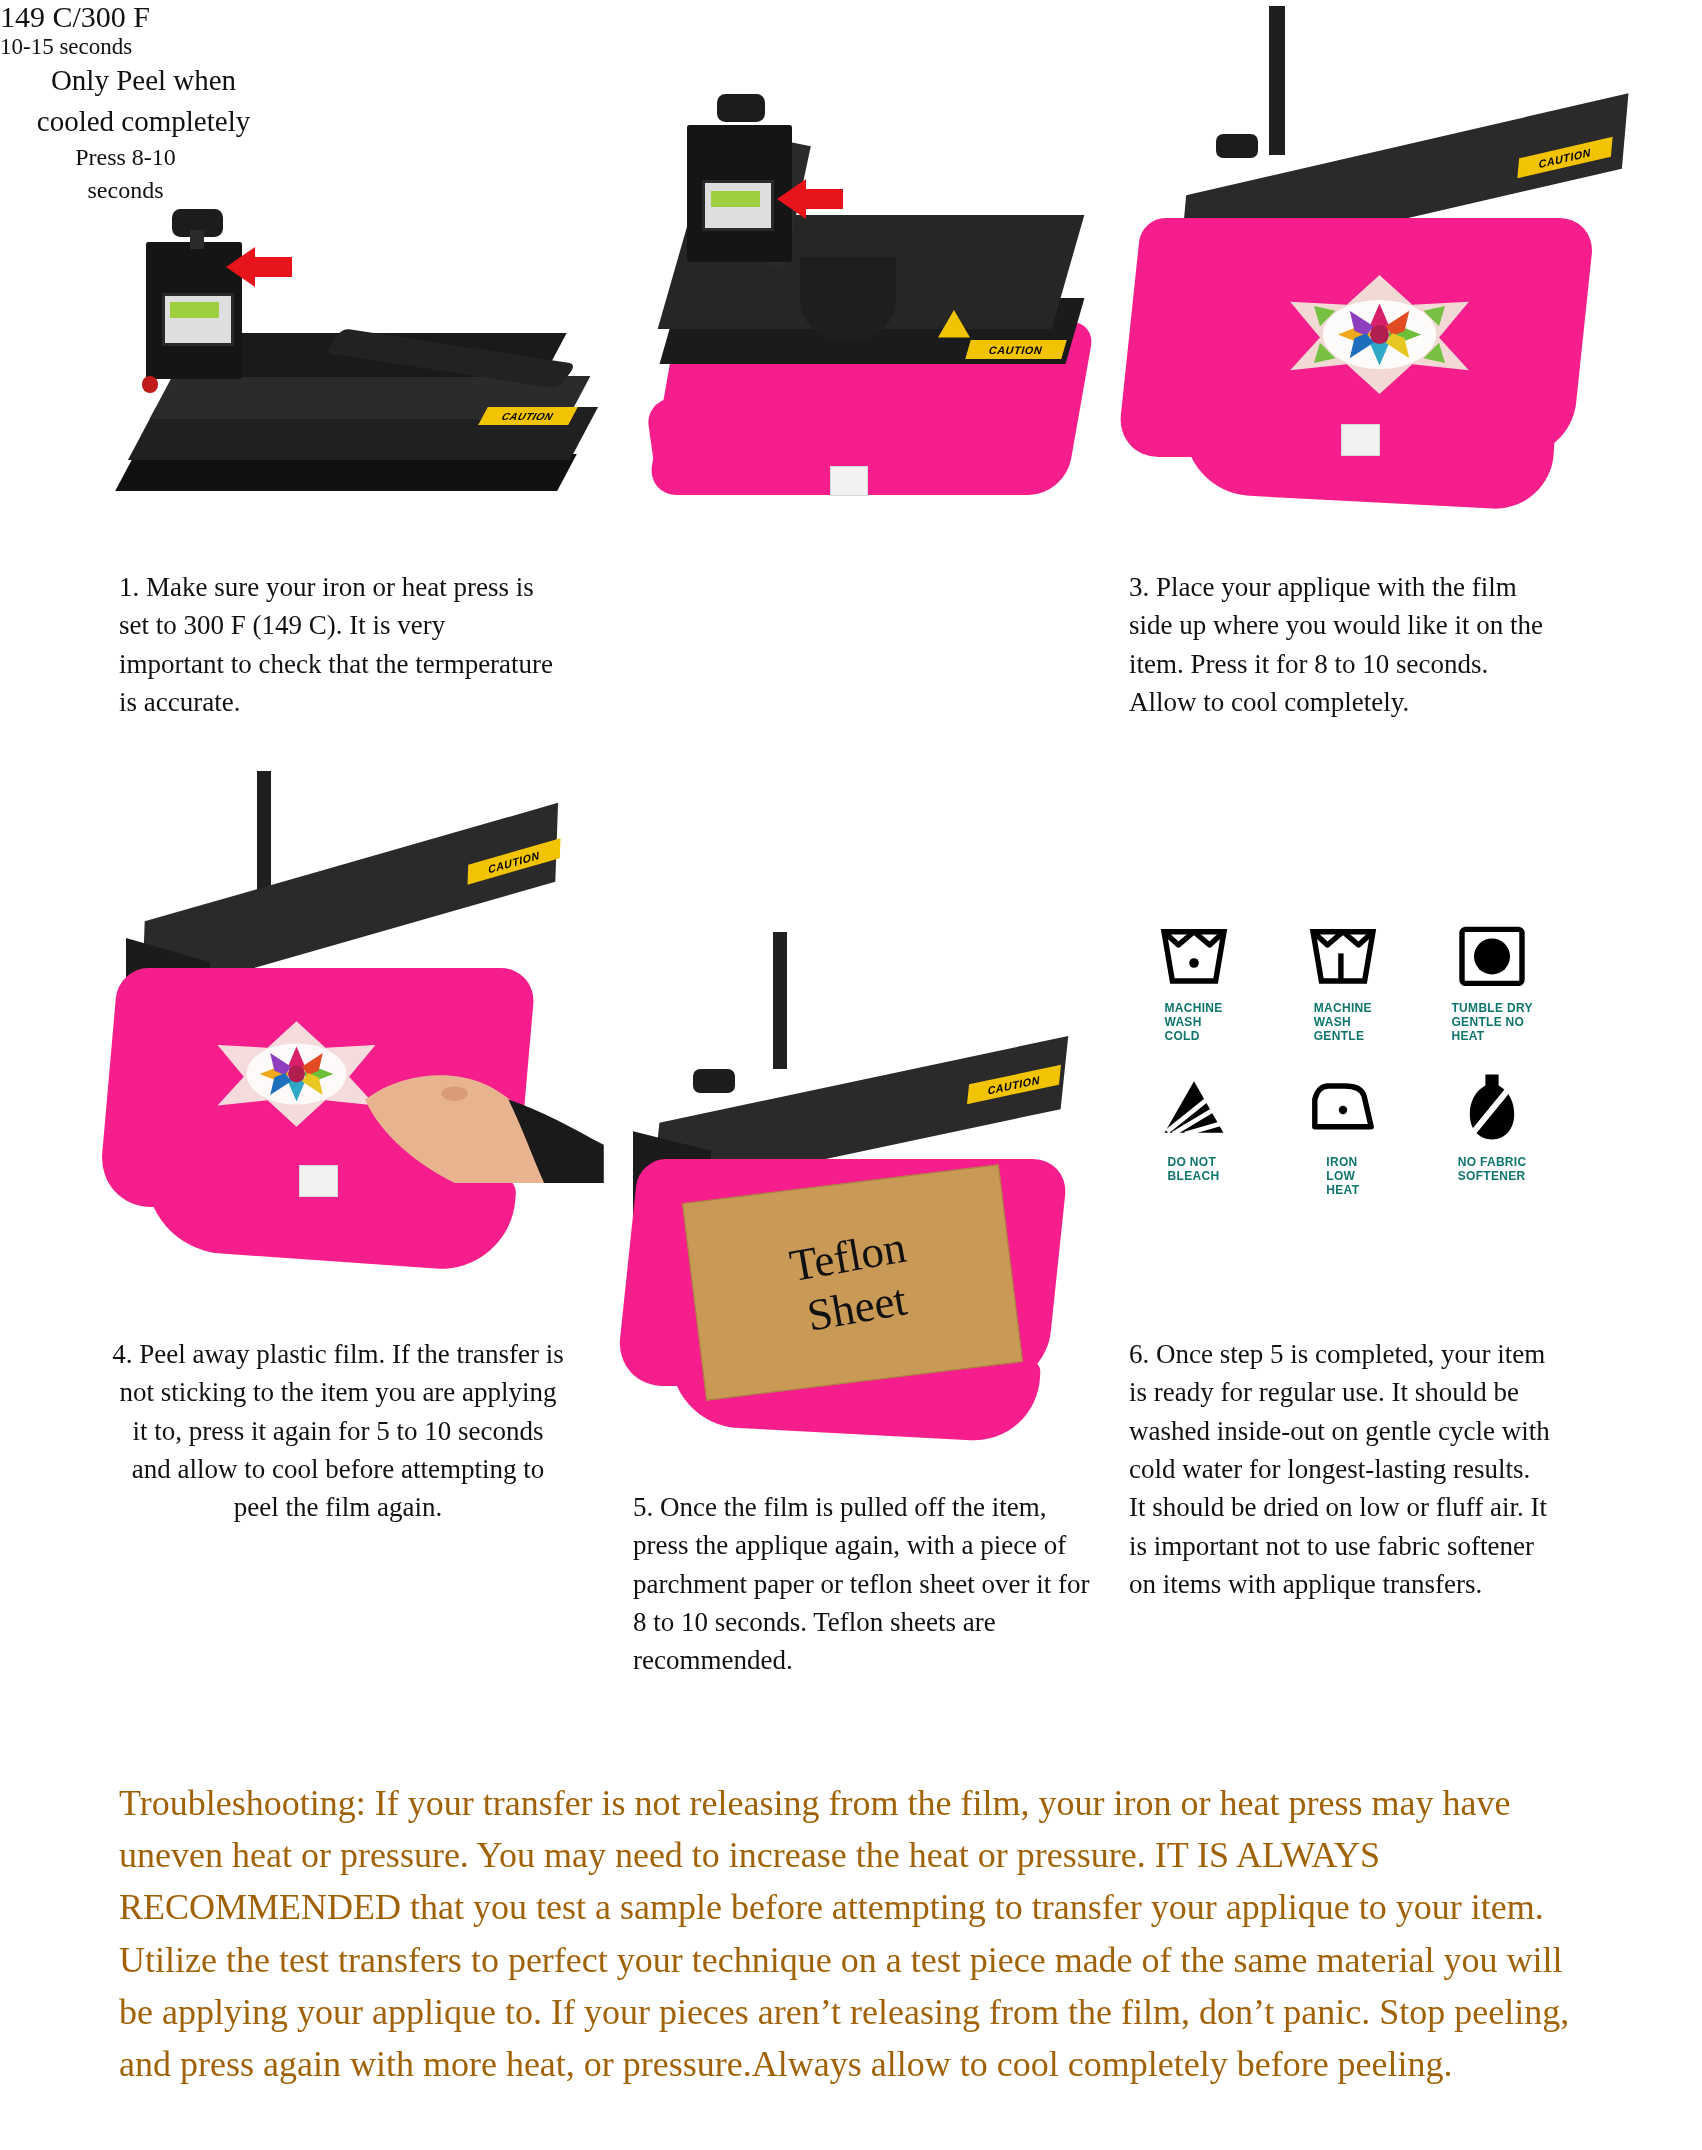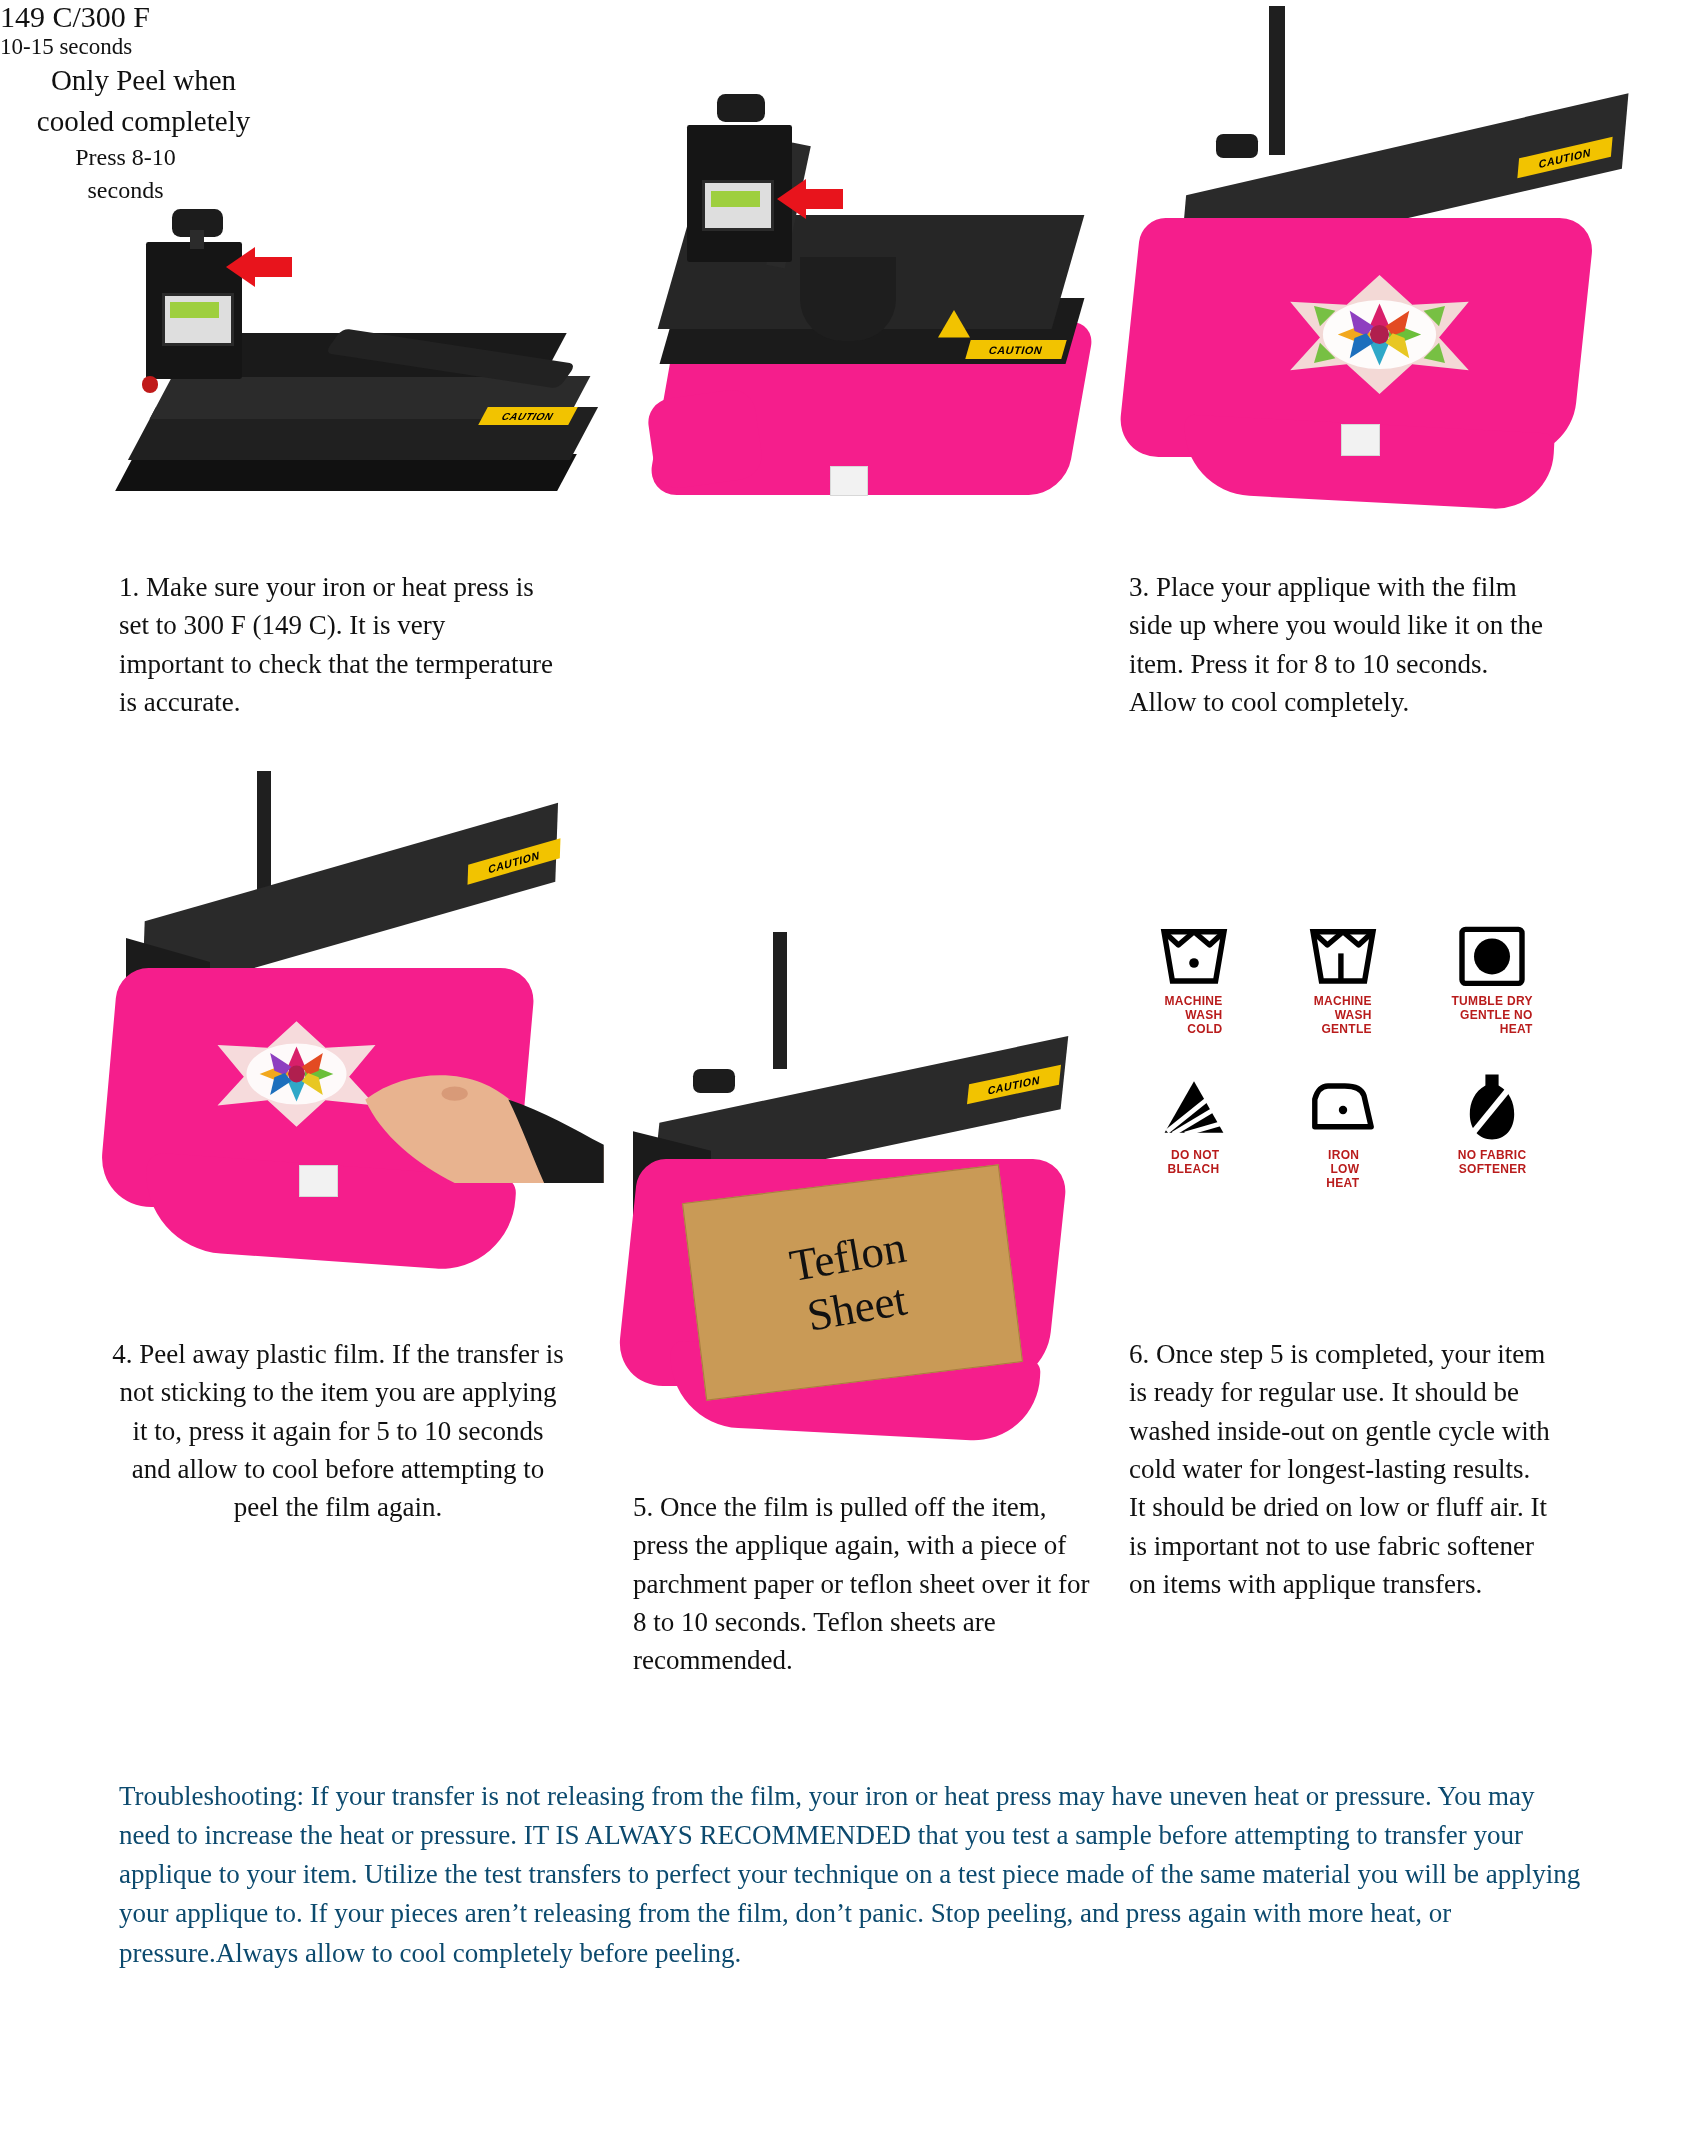--- a/index.html
+++ b/index.html
@@ -117,38 +117,38 @@
     row-gap: 16.7px;
   }
   .care-cell {
     display: flex;
     flex-direction: column;
     align-items: center;
     justify-content: flex-start;
   }
   .care-cell .sym { height: 79px; display: flex; align-items: center; justify-content: center; }
   .care-cell .lbl {
-    margin-top: 1px;
+    margin-top: 8px;
     font-family: "Liberation Sans", sans-serif;
     font-size: 12px;
     font-weight: bold;
     letter-spacing: 0.3px;
-    text-align: right;
+    text-align: left;
     line-height: 1.18;
     white-space: pre-line;
-    color: #b91c1c;
+    color: #0f766e;
   }
 
   
   .trouble {
     position: absolute;
     font-family: "Liberation Serif", serif;
-    font-size: 27px;
+    font-size: 36px;
     line-height: 1.45;
-    color: #0c4a6e;
+    color: #a16207;
     white-space: pre-line;
   }
 </style>
 </head>
 <body>
 
 <div class="page">
 
   <div class="press" style="left:125px; top:197px; width:454px; height:352px;">
 

